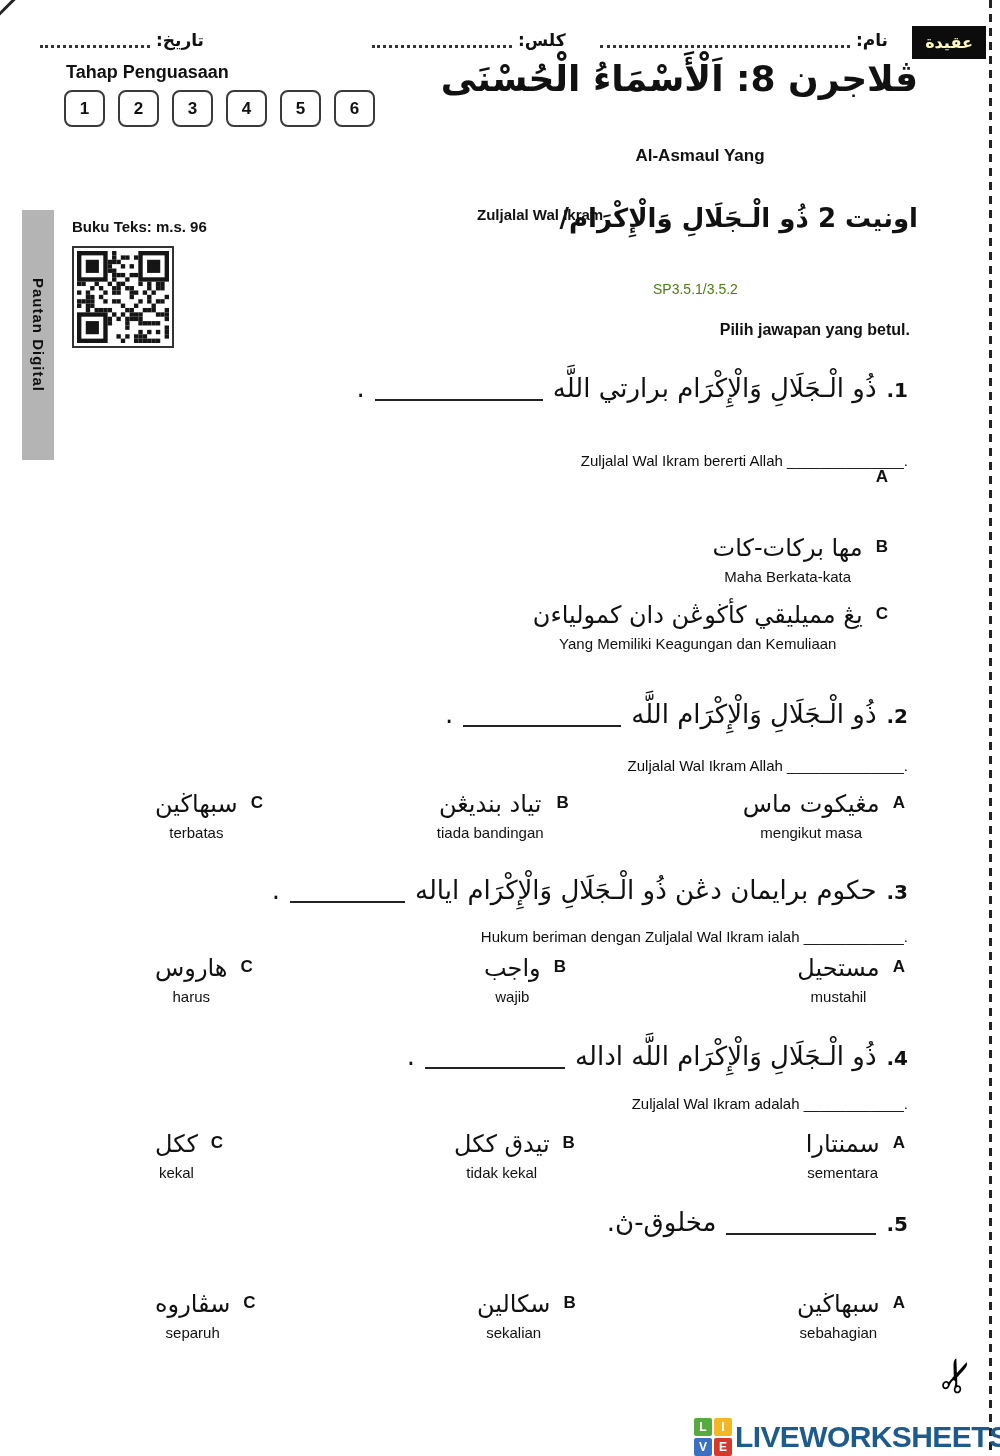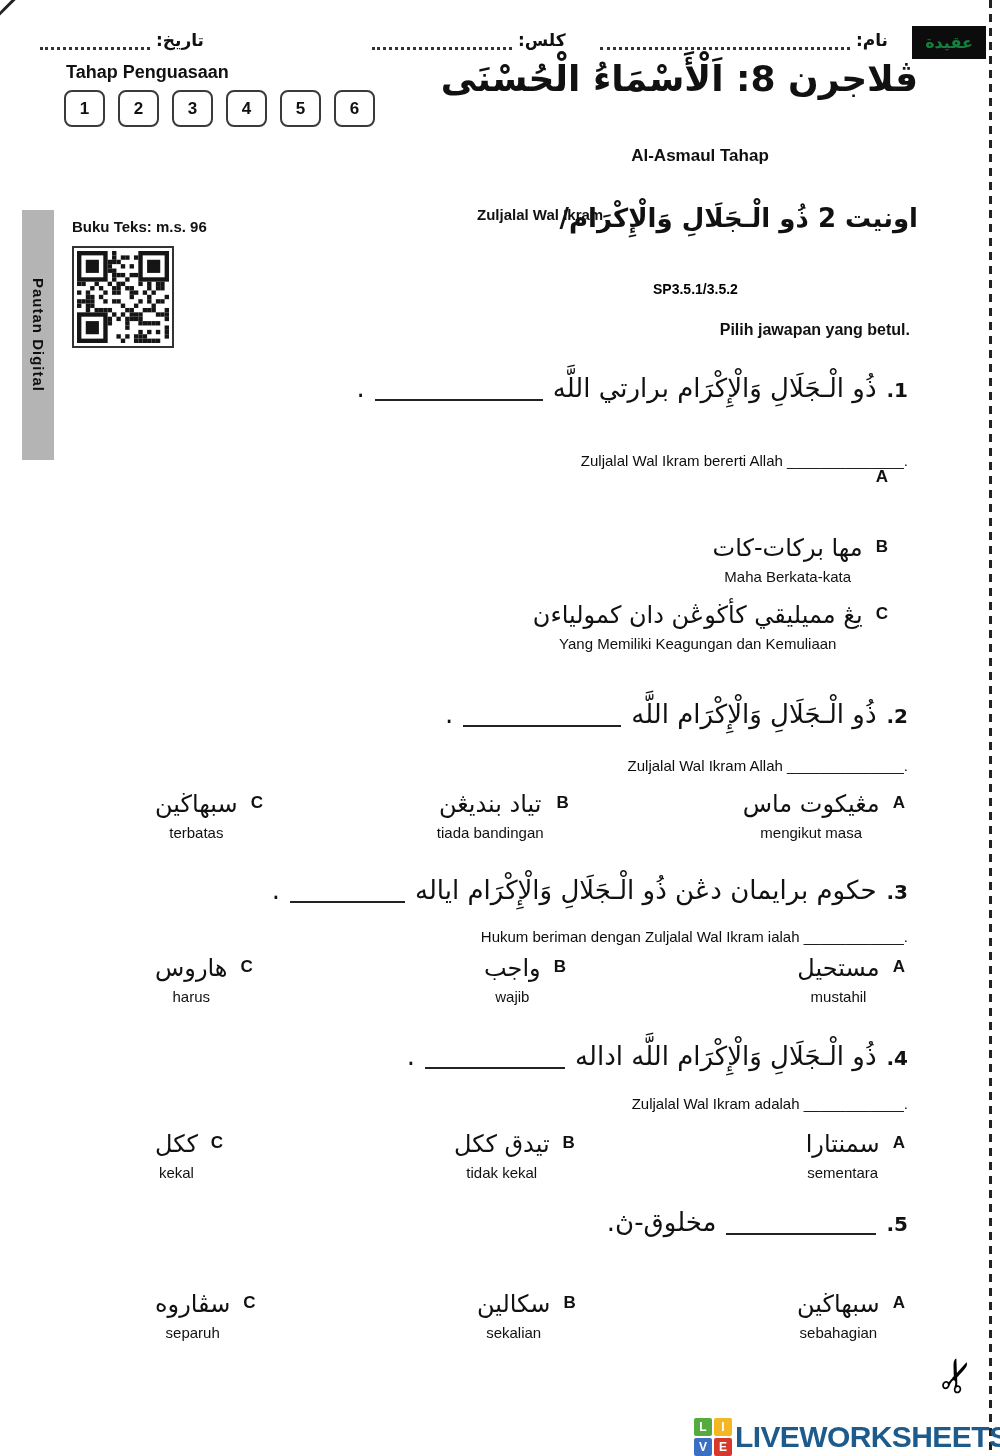--- a/index.html
+++ b/index.html
@@ -8,41 +8,41 @@
   .ar{font-family:"DejaVu Sans",sans-serif;direction:rtl;white-space:nowrap;}
 
   .corner-mark{position:absolute;left:-9px;top:5px;width:32px;height:3px;background:#222;
         transform:rotate(-45deg);}
   .cut-line{position:absolute;left:989px;top:0;width:3px;height:1456px;
         background:repeating-linear-gradient(to bottom,#222 0 8px,transparent 8px 14px);}
   .scissors{position:absolute;left:938px;top:1350px;font-size:44px;color:#000;
         font-family:"DejaVu Sans",sans-serif;transform:rotate(-70deg);}
 
   .badge{position:absolute;left:912px;top:26px;width:74px;height:33px;background:#0c0c0c;
-        color:#15803d;font-family:"DejaVu Sans",sans-serif;font-size:16px;font-weight:bold;
+        color:#fef9c3;font-family:"DejaVu Sans",sans-serif;font-size:16px;font-weight:bold;
         display:flex;align-items:center;justify-content:center;}
 
-  .hfield{position:absolute;top:30px;direction:rtl;display:flex;align-items:flex-end;gap:6px;
+  .hfield{position:absolute;top:30px;direction:rtl;display:flex;align-items:flex-start;gap:6px;
         font-family:"DejaVu Sans",sans-serif;font-size:17px;font-weight:bold;}
   .f-name{right:112px}.f-class{left:372px}.f-date{left:40px}
   .dotline{display:inline-block;border-bottom:3px dotted #333;height:15px;}
   .dl-name{width:250px}.dl-class{width:140px}.dl-date{width:110px}
 
   .mastery-title{position:absolute;left:66px;top:62px;font-size:18px;font-weight:bold;}
   .m-boxes{position:absolute;left:64px;top:90px;display:flex;gap:13px;}
   .m-box{width:37px;height:33px;border:2.5px solid #3a3a3a;border-radius:8px;display:flex;
         align-items:center;justify-content:center;font-size:17px;font-weight:bold;}
 
   .title-ar{position:absolute;right:82px;top:52px;font-size:36px;font-weight:bold;line-height:1.5;}
   .title-lat{position:absolute;left:540px;width:320px;top:146px;text-align:center;
         font-size:17px;font-weight:bold;}
   .unit-ar{position:absolute;right:82px;top:196px;font-size:26px;font-weight:bold;line-height:1.7;}
   .unit-lat{position:absolute;left:477px;top:206px;font-size:15px;font-weight:bold;}
   .instr-ar{position:absolute;right:82px;top:260px;font-size:23px;font-weight:bold;line-height:1.7;}
-  .sp-code{position:absolute;left:653px;top:281px;font-size:14px;font-weight:bold;color:#000000;}
+  .sp-code{position:absolute;left:653px;top:281px;font-size:14px;font-weight:normal;color:#4d7c0f;}
   .instr-lat{position:absolute;right:90px;top:321px;font-size:16px;font-weight:bold;}
 
   .side-band{position:absolute;left:22px;top:210px;width:32px;height:250px;background:#b4b4b4;
         display:flex;align-items:center;justify-content:center;}
   .side-band span{writing-mode:vertical-rl;font-size:15px;font-weight:bold;color:#0e0e0e;
         letter-spacing:1px;}
   .textbook{position:absolute;left:72px;top:218px;font-size:15px;font-weight:bold;}
   .qr{position:absolute;left:72px;top:246px;background:#fff;border:2px solid #333;padding:3px;}
 
   .q-ar{position:absolute;right:92px;font-family:"DejaVu Sans",sans-serif;direction:rtl;
@@ -105,21 +105,21 @@
   <div class="m-boxes">
     <span class="m-box">1</span>
     <span class="m-box">2</span>
     <span class="m-box">3</span>
     <span class="m-box">4</span>
     <span class="m-box">5</span>
     <span class="m-box">6</span>
   </div>
 
   <div class="title-ar ar">ڤلاجرن 8: اَلْأَسْمَاءُ الْحُسْنَى</div>
-  <div class="title-lat">Al-Asmaul Tahap</div>
+  <div class="title-lat">Al-Asmaul Yang</div>
 
   <div class="unit-ar ar">اونيت 2  ذُو الْـجَلَالِ وَالْإِكْرَام/</div>
   <div class="unit-lat">Zuljalal Wal Ikram</div>
 
   <div class="sp-code">SP3.5.1/3.5.2</div>
   <div class="instr-lat">Pilih jawapan yang betul.</div>
 
   <div class="side-band">
     <span>Pautan Digital</span>
   </div>

